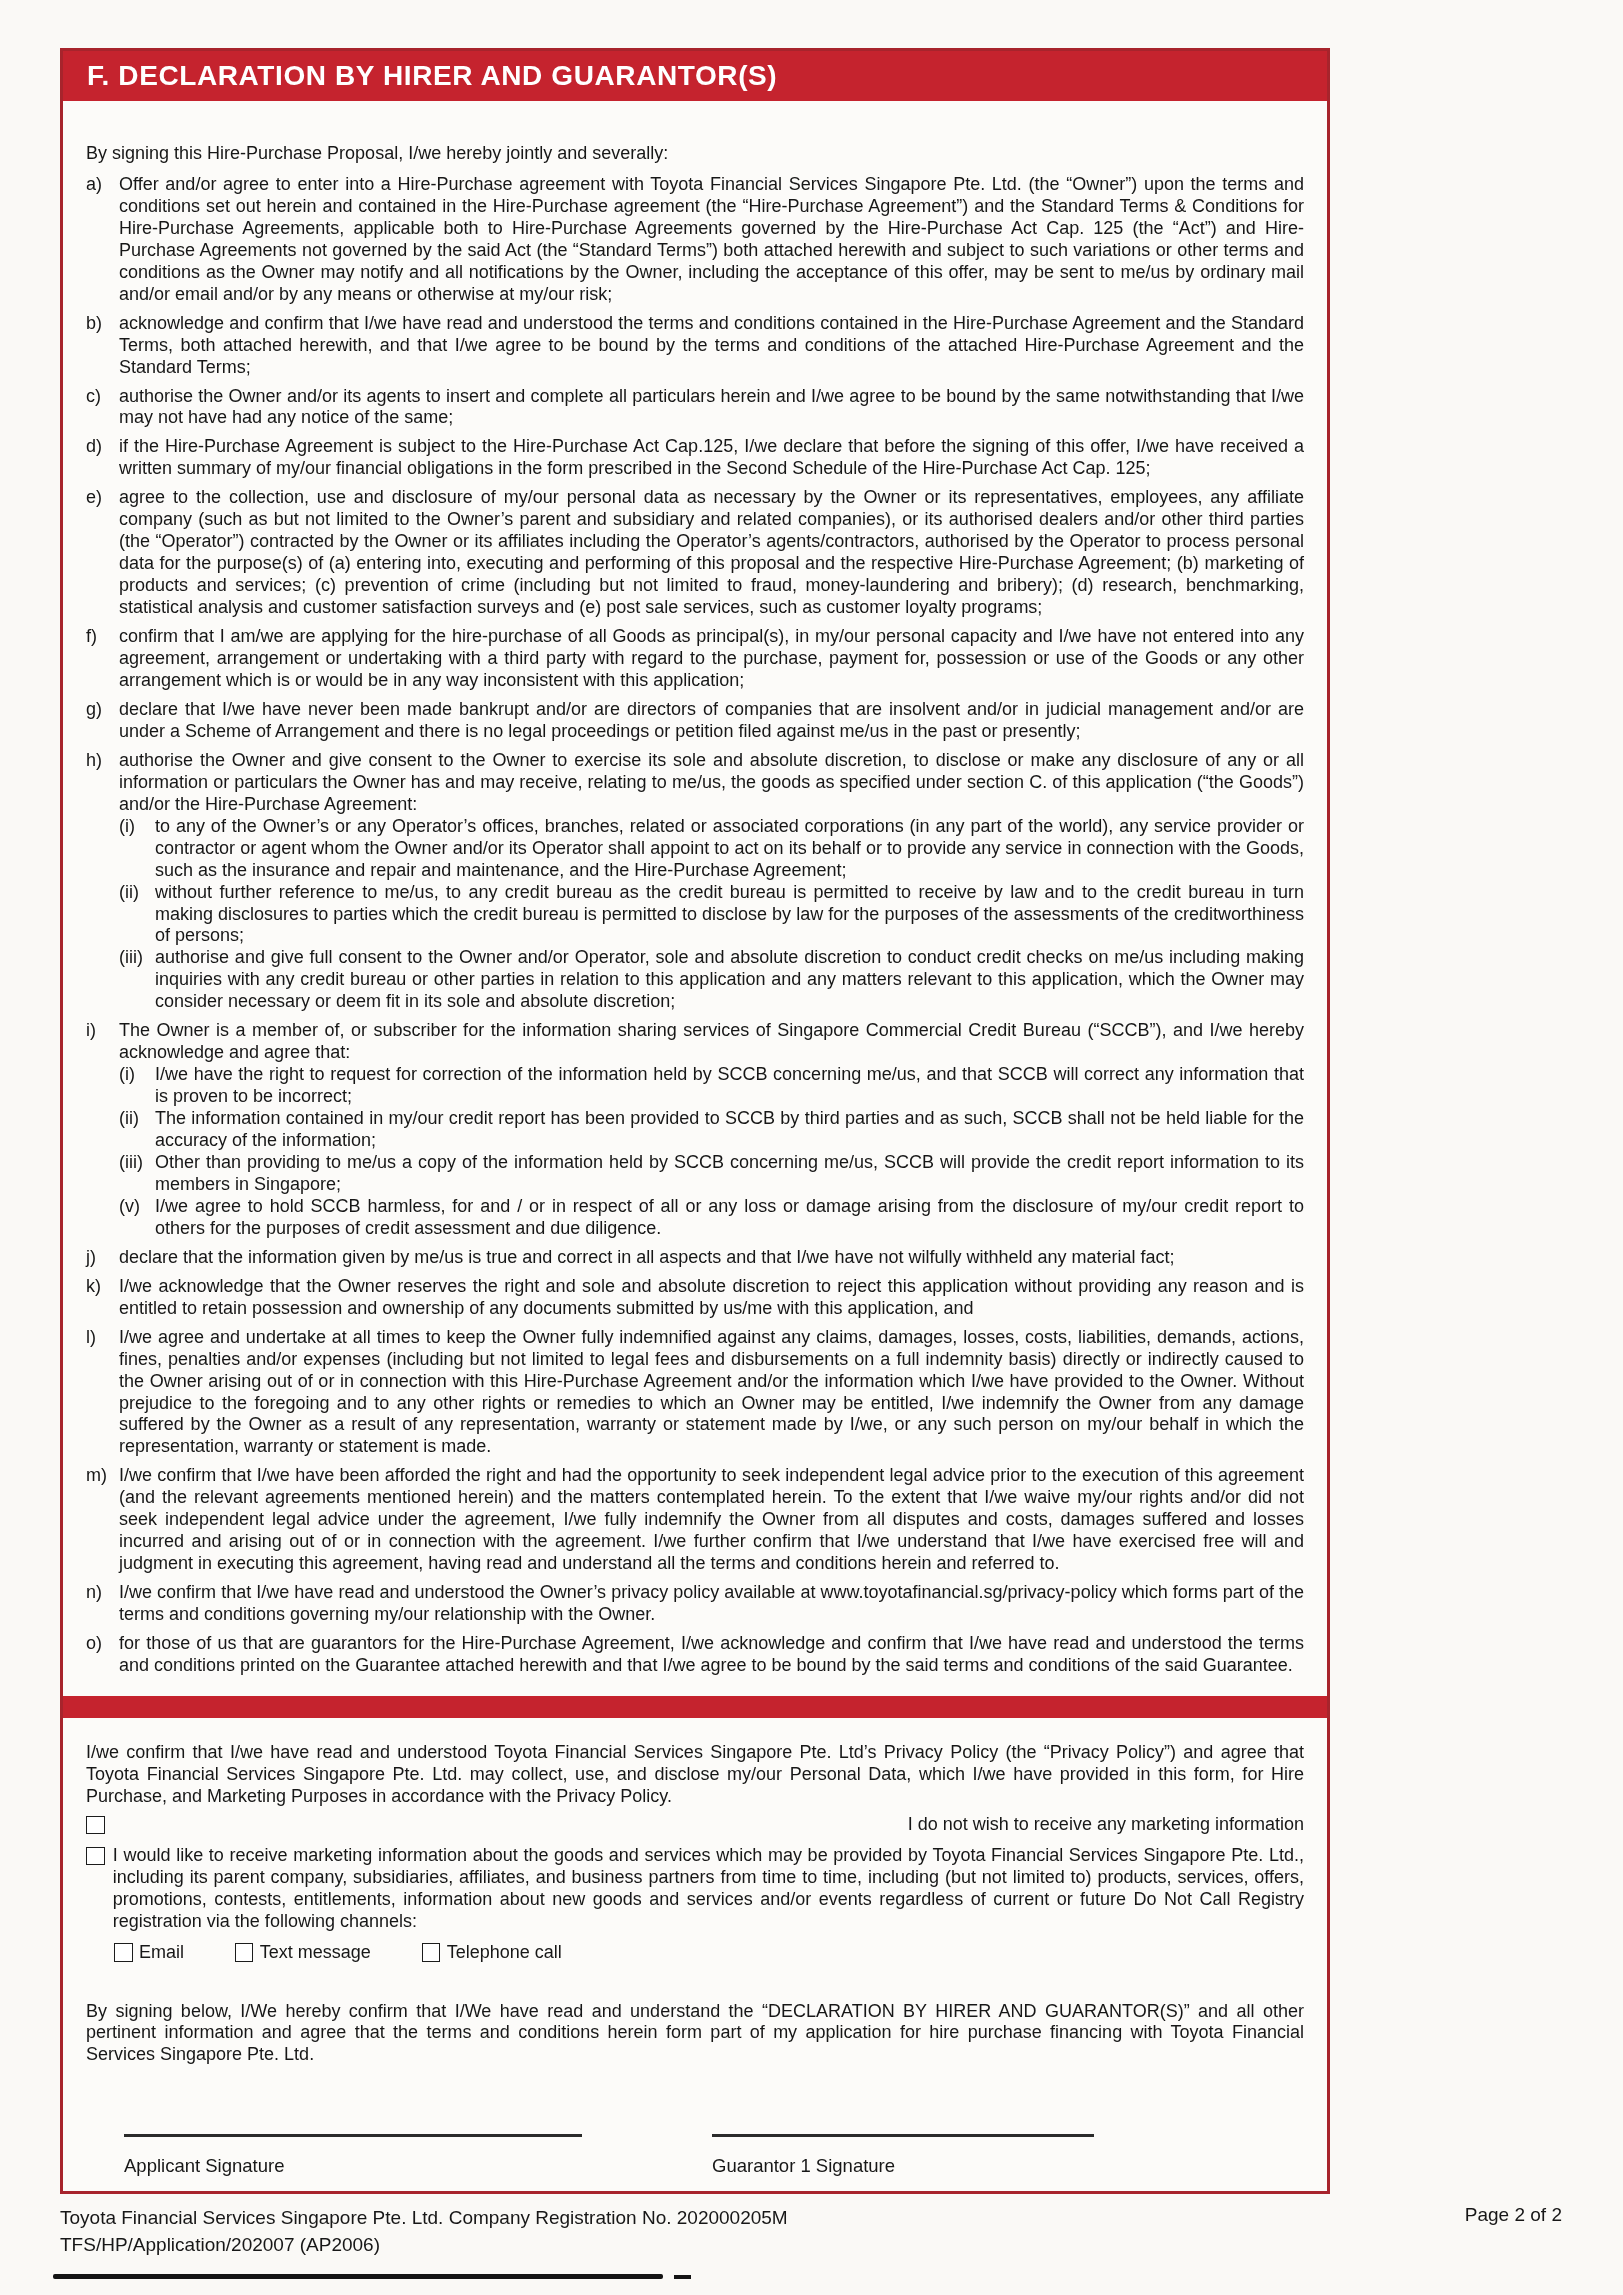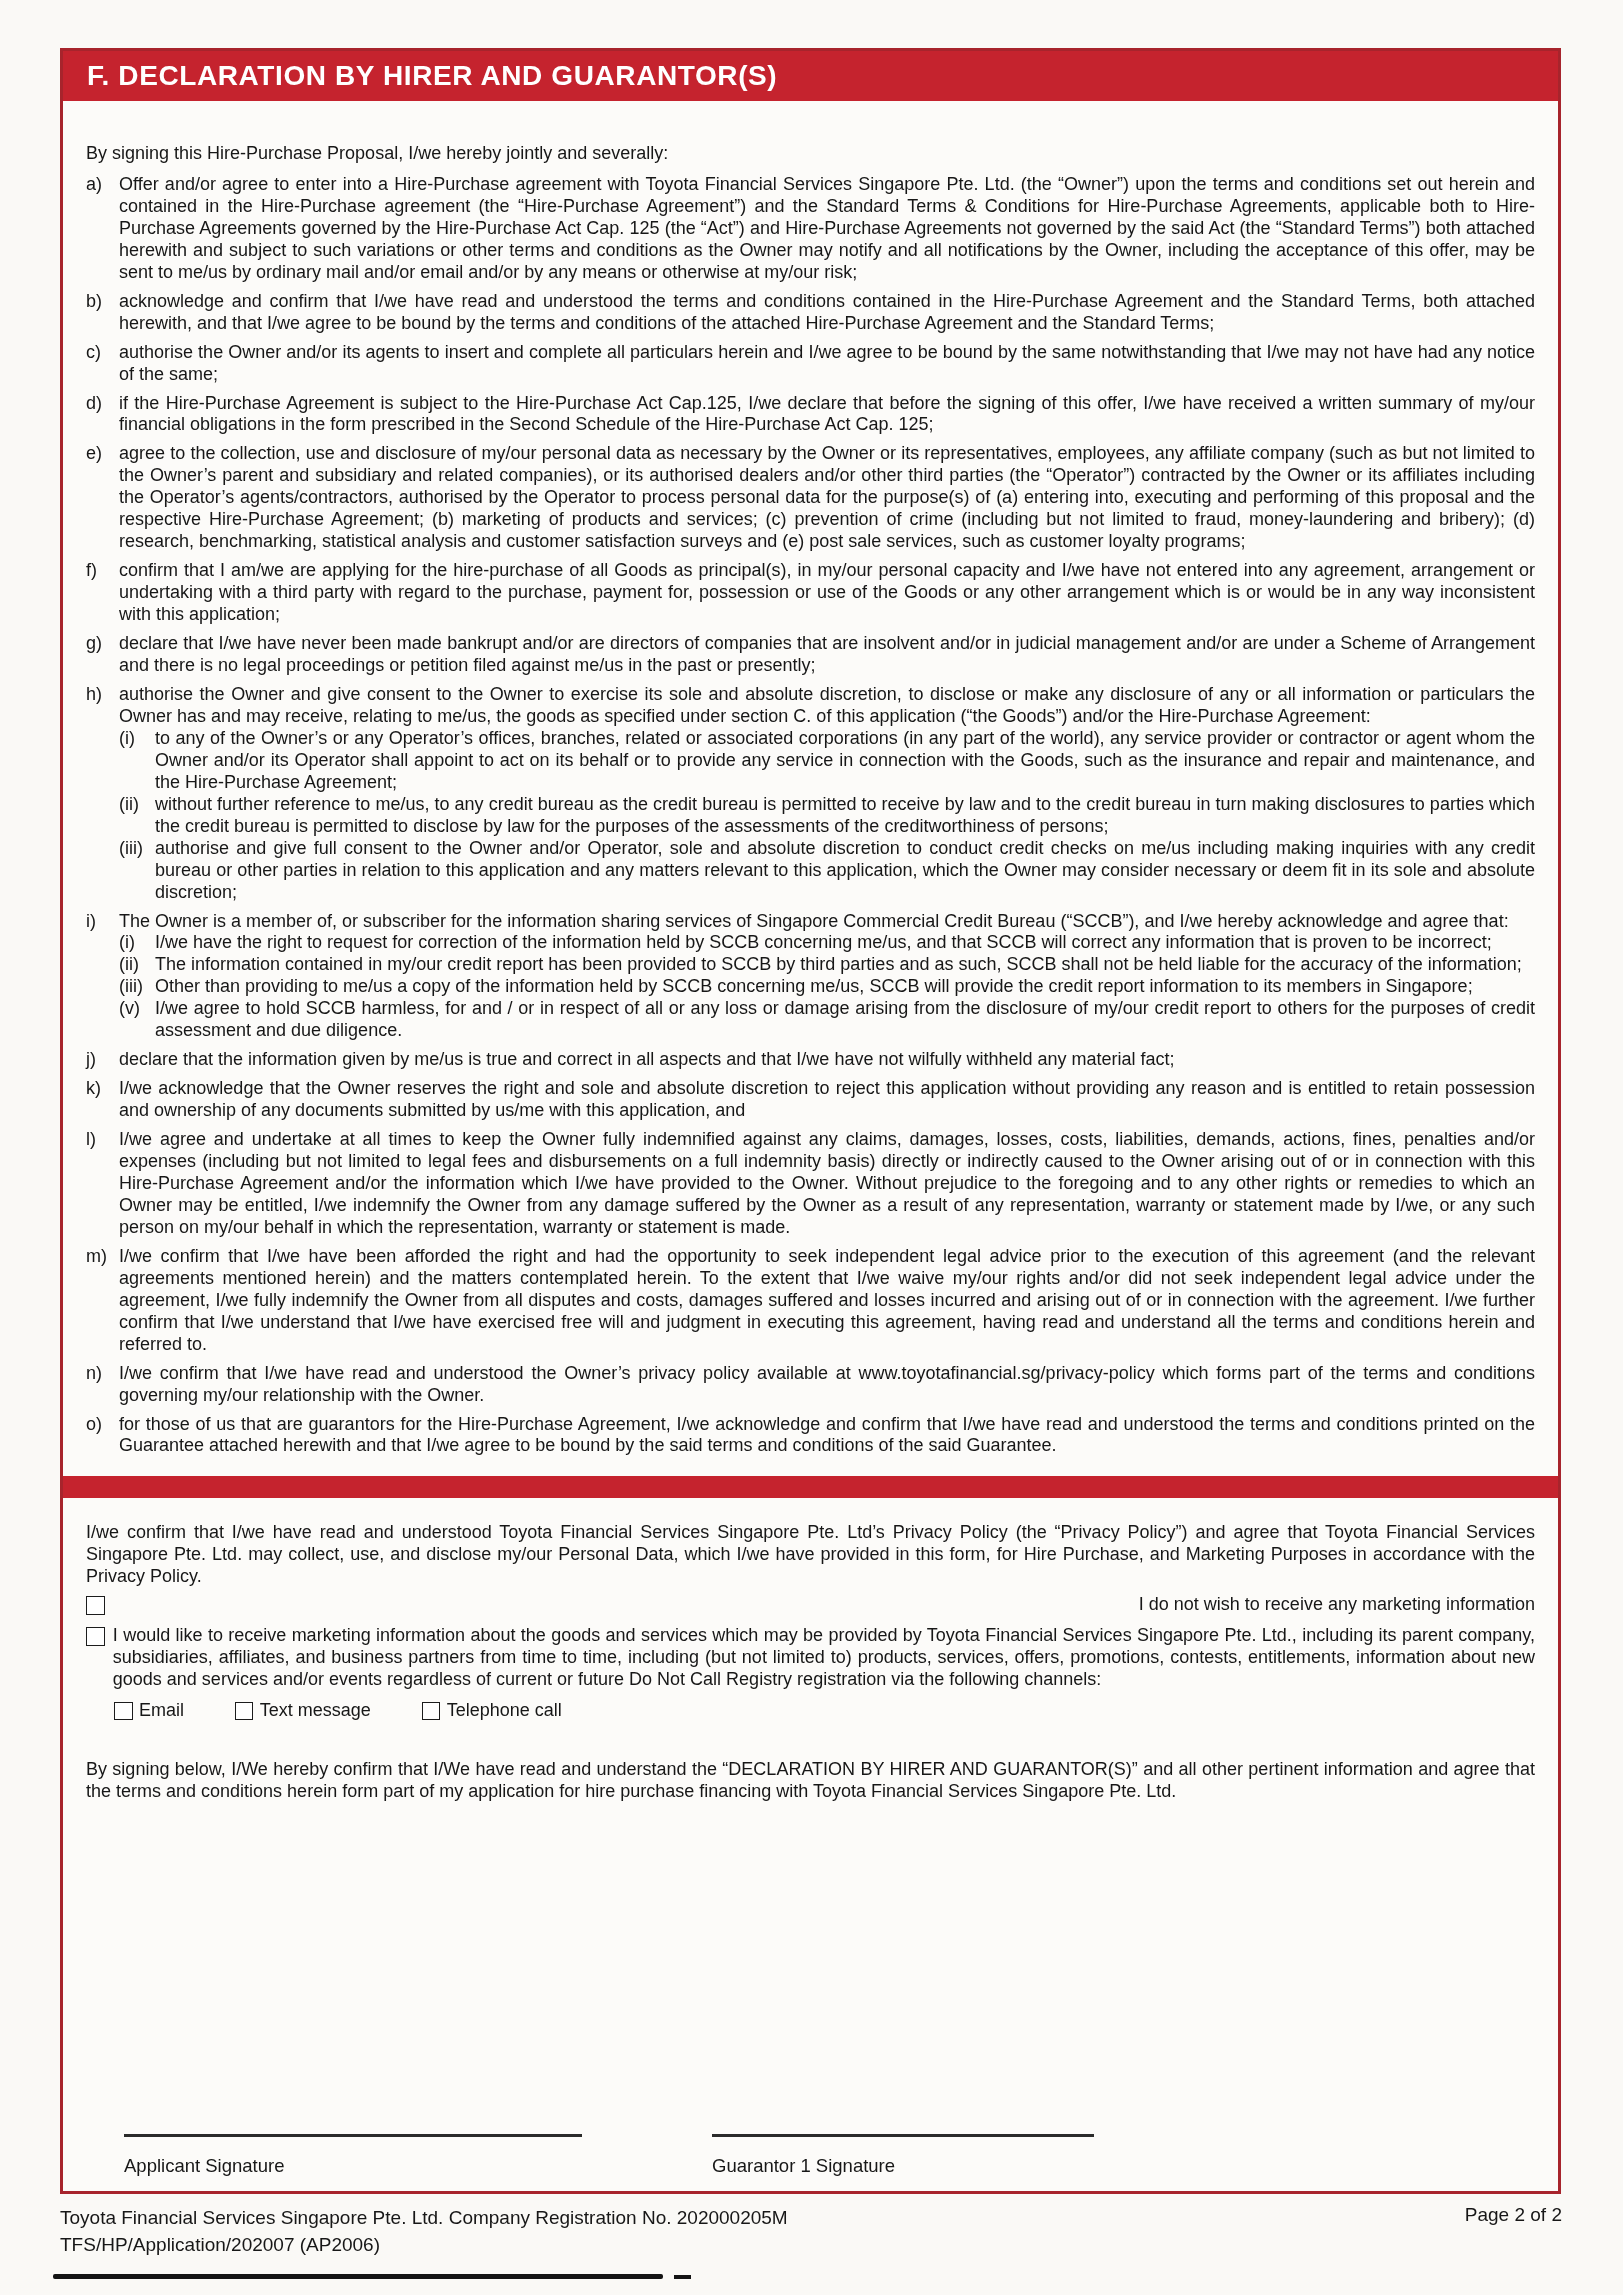--- a/index.html
+++ b/index.html
@@ -5,21 +5,21 @@
   html,body { margin:0; padding:0; }
   body {
     width:1624px; height:2295px;
     background:#faf9f6;
     font-family:"Liberation Sans", sans-serif;
     color:#171717;
     position:relative;
   }
   .doc-box {
     position:absolute; left:60px; top:48px;
-    width:1501px; height:2146px;
+    width:1270px; height:2146px;
     border:3.2px solid #a7242c;
     box-sizing:border-box;
     background:#fcfbf9;
     overflow:hidden;
   }
   .banner {
     height:50px; background:#c5232e;
     display:flex; align-items:center;
     padding-left:24px;
   }

